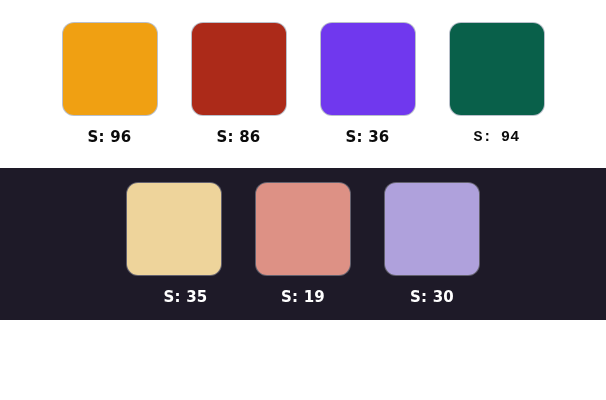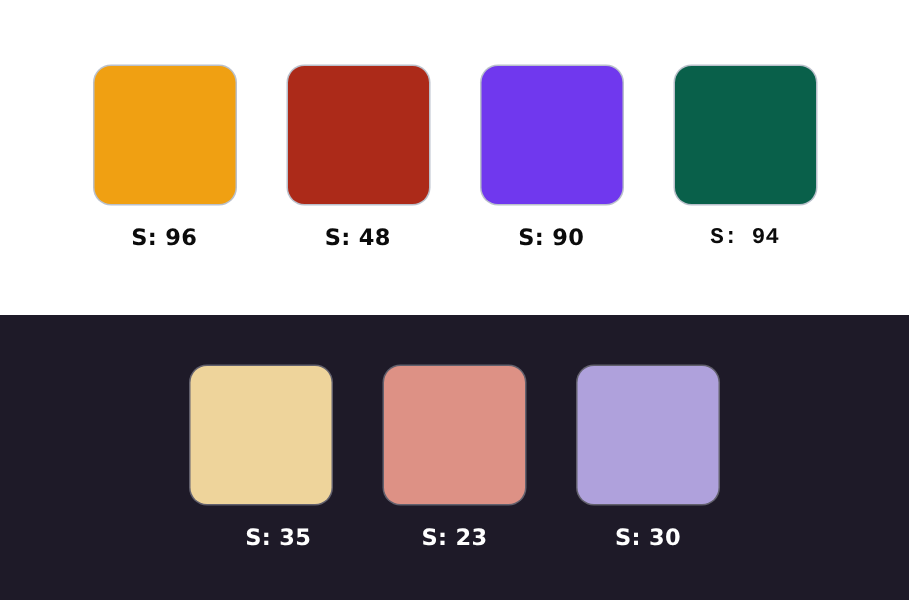--- a/index.html
+++ b/index.html
@@ -10,21 +10,21 @@
   body {
     width: 606px;
     height: 400px;
     overflow: hidden;
     font-family: "DejaVu Sans", "Liberation Sans", sans-serif;
     background: #ffffff;
   }
 
   .palette-board {
     width: 606px;
-    height: 400px;
+    height: 320px;
     display: flex;
     flex-direction: column;
   }
 
   .swatch-band {
     width: 100%;
     box-sizing: border-box;
     display: flex;
     align-items: center;
     justify-content: center;
@@ -92,47 +92,47 @@
   <section class="swatch-band band-light" style="background-color: rgb(255, 255, 255);">
     <div class="swatch-row">
 
       <div class="swatch-cell">
         <div class="swatch-chip" style="background-color: rgb(240, 160, 18);"></div>
         <div class="swatch-label" style="color: rgb(11, 11, 11);">S: 96</div>
       </div>
 
       <div class="swatch-cell">
         <div class="swatch-chip" style="background-color: rgb(172, 42, 25);"></div>
-        <div class="swatch-label" style="color: rgb(11, 11, 11);">S: 48</div>
+        <div class="swatch-label" style="color: rgb(11, 11, 11);">S: 86</div>
       </div>
 
       <div class="swatch-cell">
         <div class="swatch-chip" style="background-color: rgb(112, 56, 238);"></div>
-        <div class="swatch-label" style="color: rgb(11, 11, 11);">S: 90</div>
+        <div class="swatch-label" style="color: rgb(11, 11, 11);">S: 36</div>
       </div>
 
       <div class="swatch-cell">
         <div class="swatch-chip" style="background-color: rgb(9, 96, 74);"></div>
         <div class="swatch-label" style="color: rgb(11, 11, 11); font-family: Liberation Mono, monospace;">S: 94</div>
       </div>
 
     </div>
   </section>
 
   <section class="swatch-band band-dark" style="background-color: rgb(30, 26, 40);">
     <div class="swatch-row">
 
       <div class="swatch-cell">
         <div class="swatch-chip" style="background-color: rgb(238, 212, 155);"></div>
         <div class="swatch-label" style="color: rgb(255, 255, 255); margin-left: 23px;">S: 35</div>
       </div>
 
       <div class="swatch-cell">
         <div class="swatch-chip" style="background-color: rgb(221, 145, 133);"></div>
-        <div class="swatch-label" style="color: rgb(255, 255, 255);">S: 23</div>
+        <div class="swatch-label" style="color: rgb(255, 255, 255);">S: 19</div>
       </div>
 
       <div class="swatch-cell">
         <div class="swatch-chip" style="background-color: rgb(175, 161, 220);"></div>
         <div class="swatch-label" style="color: rgb(255, 255, 255);">S: 30</div>
       </div>
 
 
     </div>
   </section>

